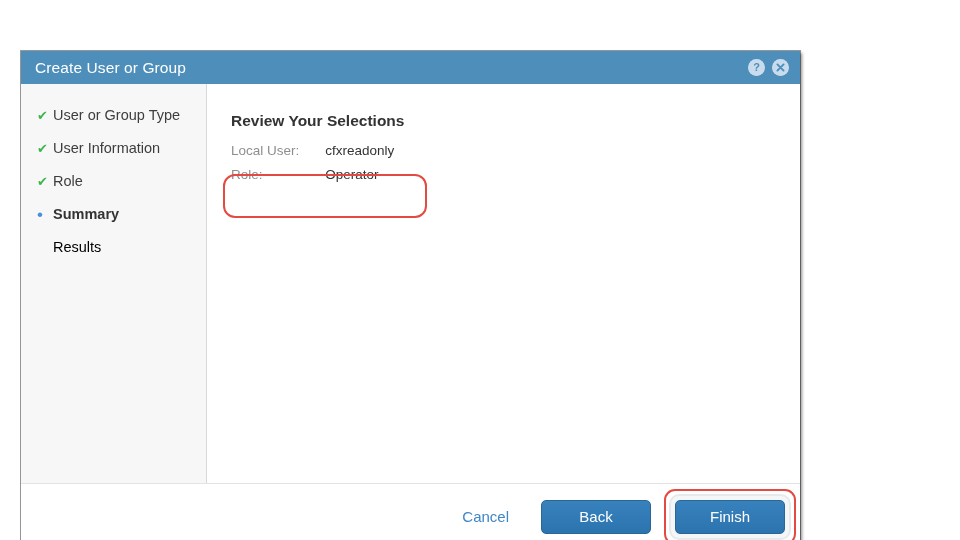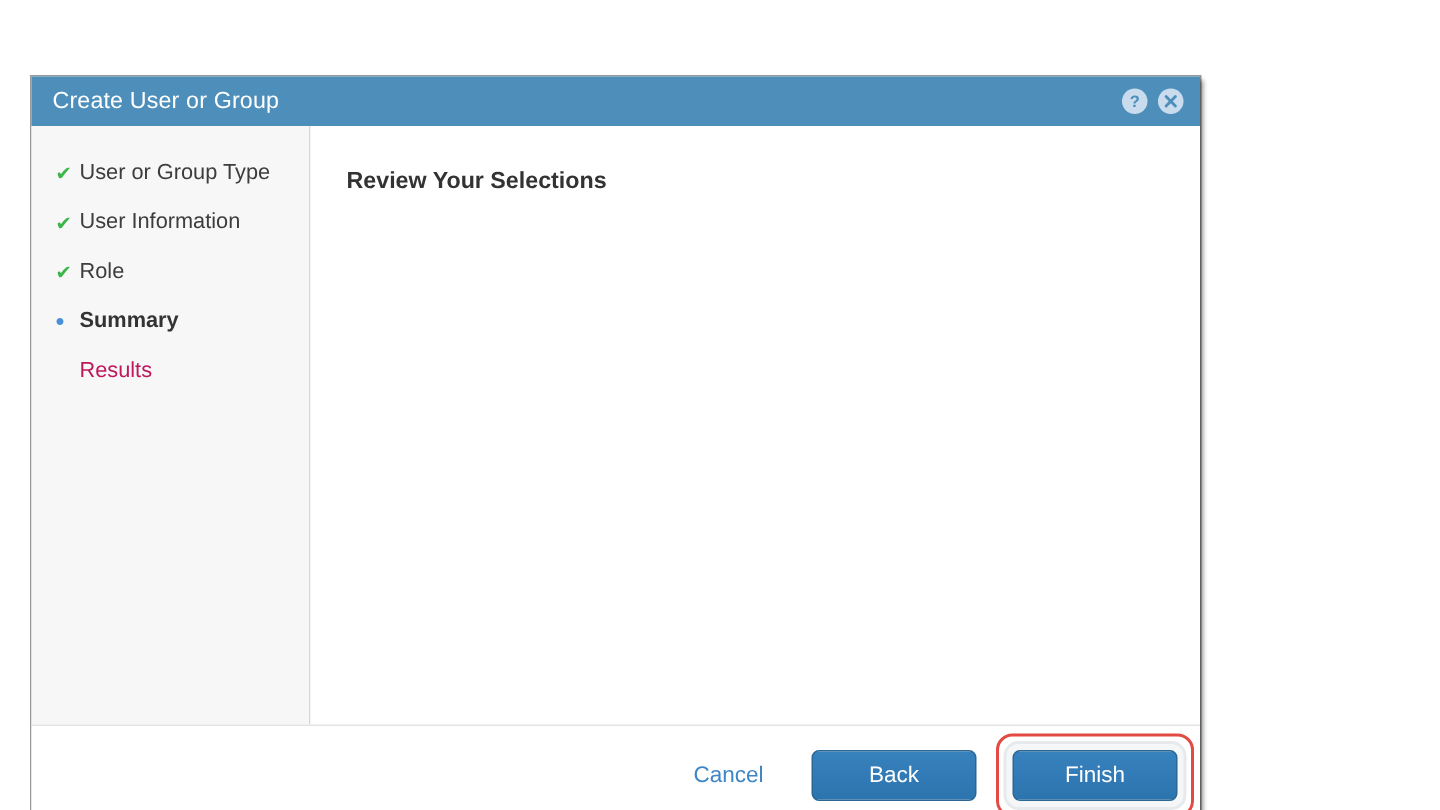--- a/index.html
+++ b/index.html
@@ -101,21 +101,21 @@
     height: 18px;
   }
   .step-label {
     white-space: nowrap;
     line-height: 18px;
     text-align: center;
   }
   .step-item.done .step-marker { color: #3cb54a; font-size: 13px; }
   .step-item.current .step-label { font-weight: bold; color: #333333; }
   .step-item.current .step-marker { color: #4a90d9; font-size: 17px; line-height: 13px; }
-  .step-item.pending .step-label { color: #be185d; }
+  .step-item.pending .step-label { color: #000000; }
 
   
   #content-pane {
     flex: 1;
     background: #ffffff;
     padding: 28px 0 0 24px;
     box-sizing: border-box;
     position: relative;
   }
   #content-heading {
@@ -268,20 +268,35 @@
       </div>
       <div class="step-item pending">
         <span class="step-marker"></span>
         <span class="step-label">Results</span>
       </div>
     </div>
 
     <div id="content-pane">
       <h2 id="content-heading">Review Your Selections</h2>
 
+      <div style="position:relative; display:inline-block;">
+        <table id="summary-table">
+          <tbody>
+              <tr>
+            <td class="sum-label">Local User:</td>
+            <td class="sum-value">cfxreadonly</td>
+          </tr>
+          <tr>
+            <td class="sum-label">Role:</td>
+            <td class="sum-value">Operator</td>
+          </tr>
+        </tbody>
+          </table>
+        <div id="summary-annotation"></div>
+      </div>
     </div>
 
   </div>
 
   <div id="dialog-footer">
     <span id="cancel-link">Cancel</span>
     <div class="wiz-button">Back</div>
     <div id="finish-button-wrap">
       <div id="finish-focus-ring"></div>
       <div class="wiz-button">Finish</div>

